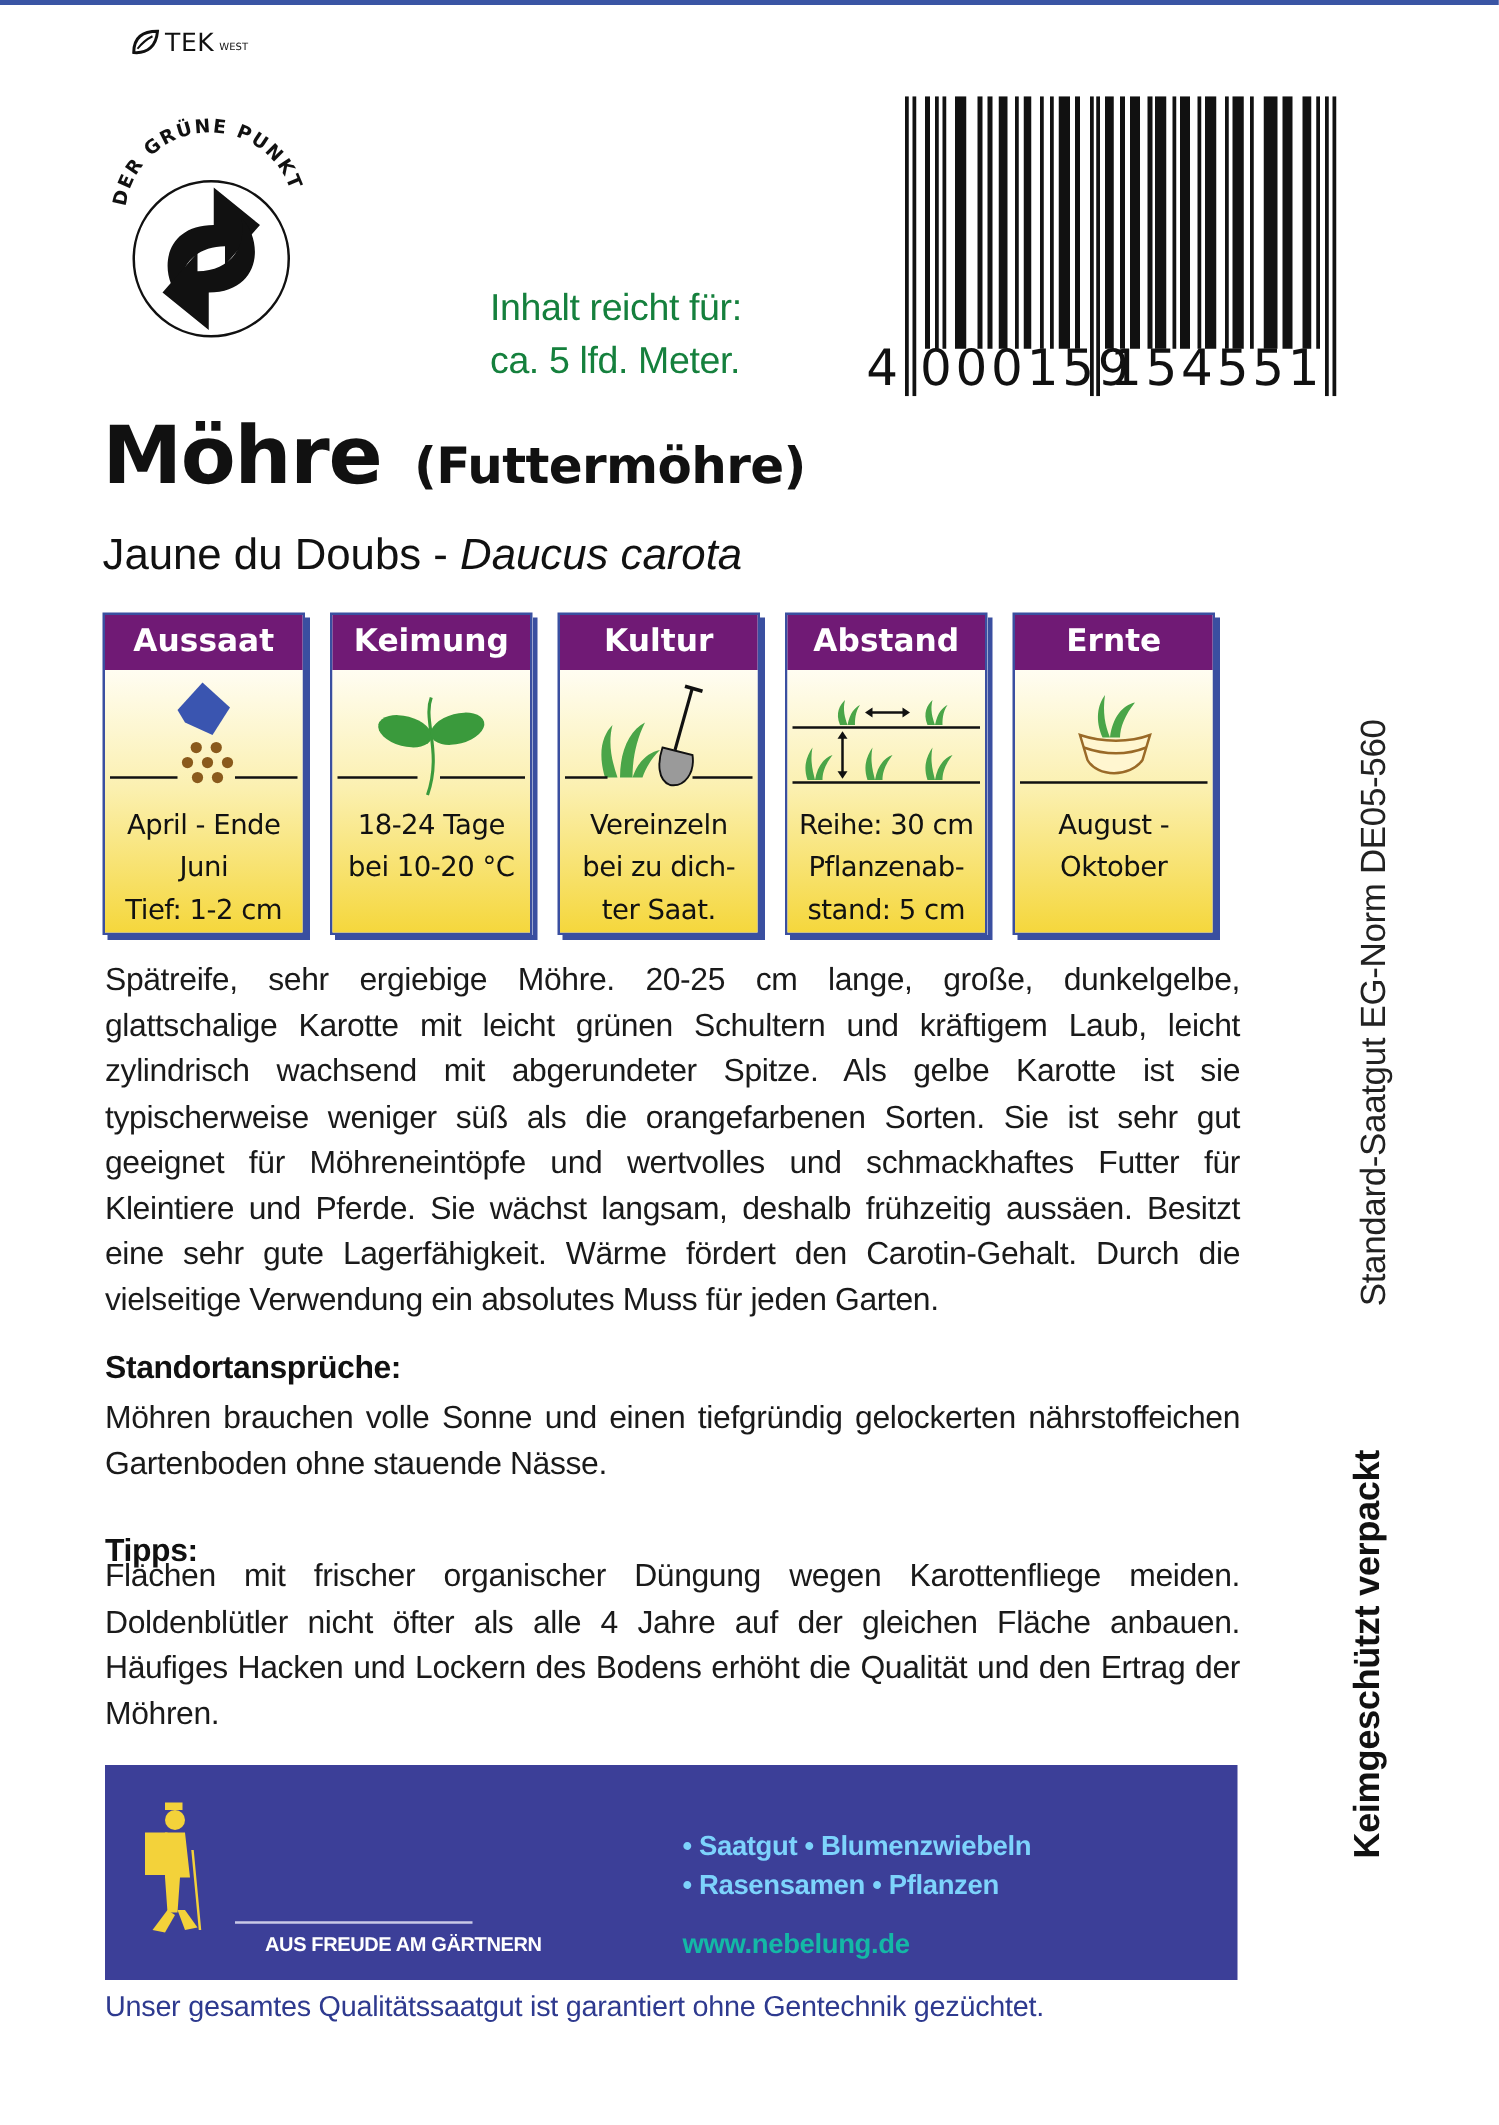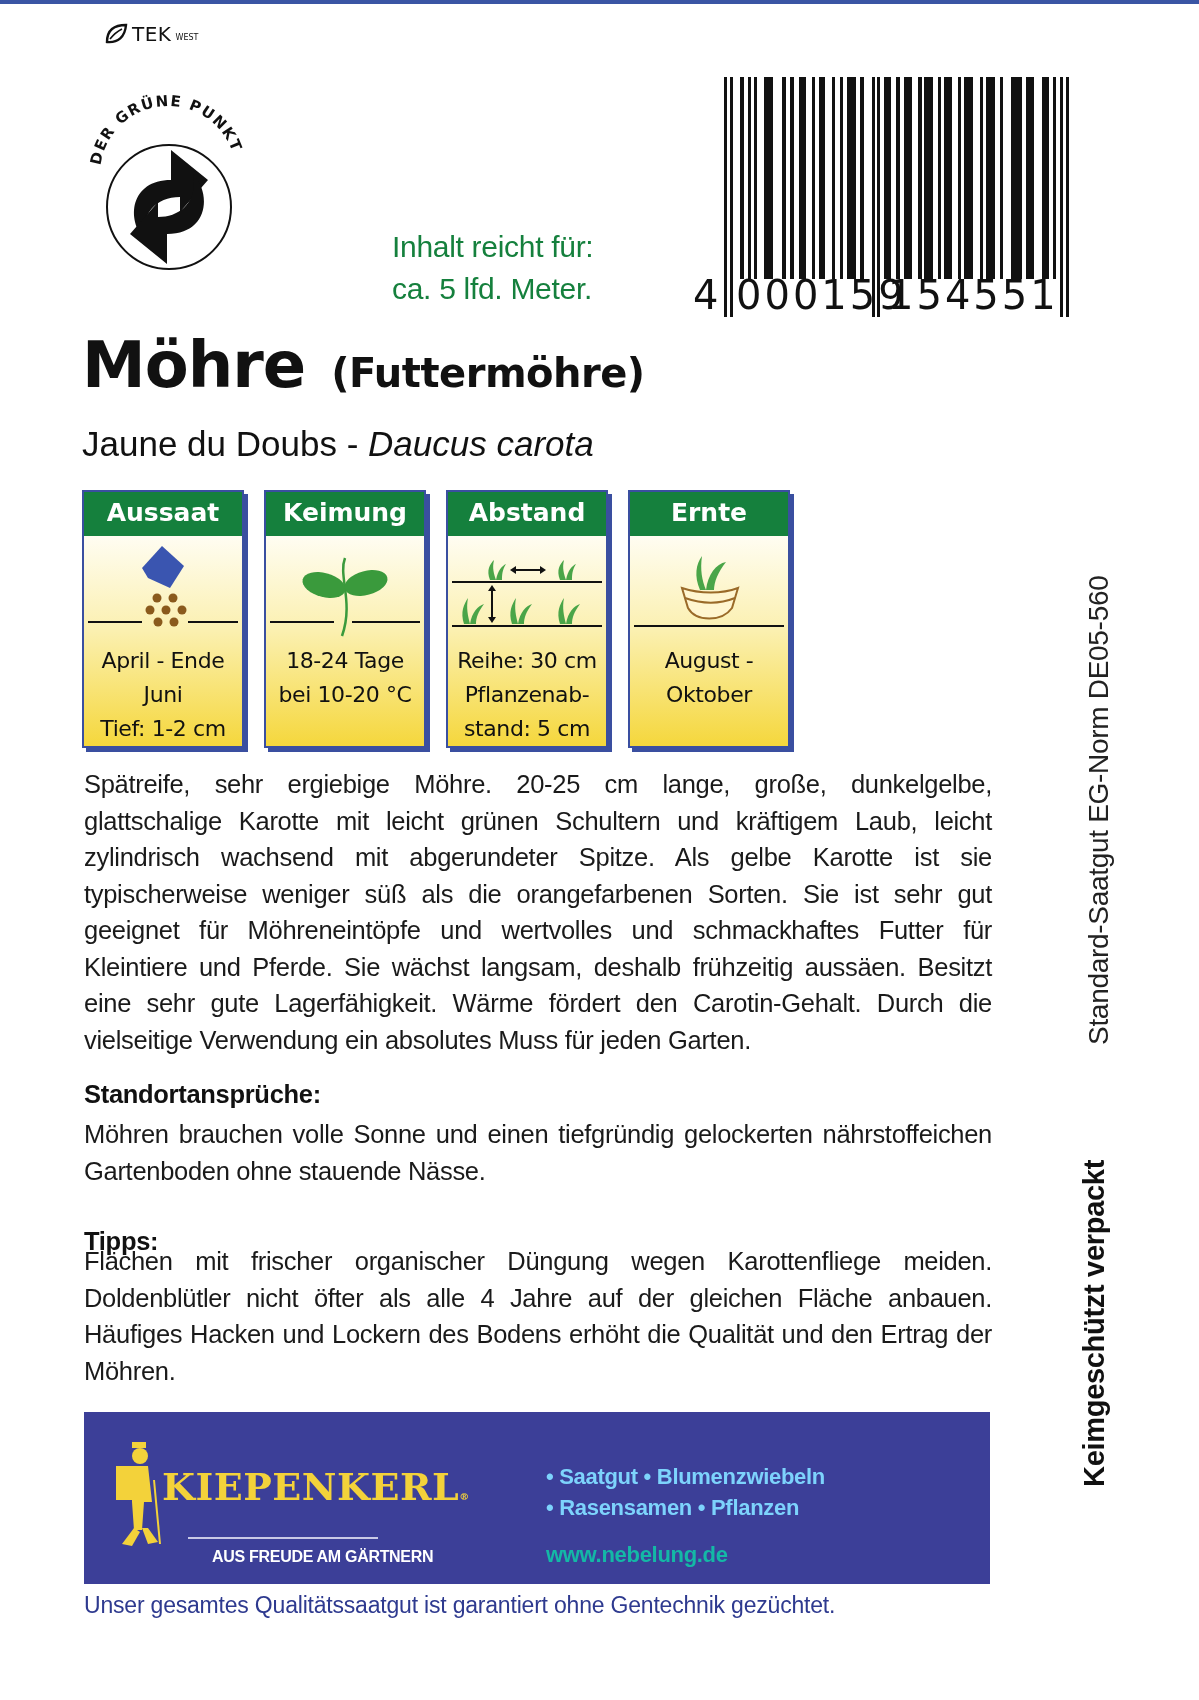--- a/index.html
+++ b/index.html
@@ -22,21 +22,21 @@
   .barcode-num { position:absolute; top:272px; font-family:"DejaVu Sans", sans-serif; font-size:40px; letter-spacing:3px; color:#111; }
 
   .title { position:absolute; left:82px; top:328px; display:flex; align-items:baseline; gap:26px; }
   .title-main { font-family:"DejaVu Sans", sans-serif; font-weight:bold; font-size:64px; letter-spacing:-1px; }
   .title-sub { font-family:"DejaVu Sans", sans-serif; font-weight:bold; font-size:40px; letter-spacing:-0.5px; }
   .subtitle { position:absolute; left:82px; top:424px; font-size:35px; }
   .subtitle i { font-style:italic; }
 
   .cards { position:absolute; left:82px; top:490px; display:flex; gap:20px; }
   .card { width:162px; height:258px; position:relative; box-shadow:4px 4px 0 #3a4fa0; border:2px solid #3a4fa0; box-sizing:border-box; }
-  .card-head { height:44px; background:#15803d; color:#fff; text-align:center; font-family:"DejaVu Sans", sans-serif; font-weight:bold; font-size:25px; line-height:42px; }
+  .card-head { height:44px; background:#701a75; color:#fff; text-align:center; font-family:"DejaVu Sans", sans-serif; font-weight:bold; font-size:25px; line-height:42px; }
   .card-body { position:absolute; left:0; right:0; top:44px; bottom:0; background:linear-gradient(#fffdf2 0%, #fbf0b0 45%, #f5d73c 100%); }
   .card-icon { position:absolute; left:0; right:0; top:4px; height:100px; }
   .card-icon svg { width:100%; height:100%; }
   .card-text { position:absolute; left:2px; right:2px; top:108px; text-align:center; font-family:"DejaVu Sans", sans-serif; font-size:22px; line-height:34px; color:#111; white-space:pre-line; letter-spacing:-0.4px; }
 
   .body-text { position:absolute; left:84px; width:908px; font-size:25.5px; line-height:36.5px; color:#1a1a1a; text-align:justify; letter-spacing:-0.3px; }
   .desc { top:766px; }
   .sec-head { position:absolute; left:84px; font-weight:bold; font-size:25.5px; letter-spacing:-0.3px; }
   .standort-h { top:1080px; }
   .standort { top:1116px; }
@@ -180,20 +180,42 @@
           <ellipse cx="100" cy="43" rx="22" ry="12" fill="#3a9a3c" transform="rotate(-15 100 43)"></ellipse>
           <line x1="4" y1="82" x2="68" y2="82" stroke="#111" stroke-width="2"></line>
           <line x1="86" y1="82" x2="154" y2="82" stroke="#111" stroke-width="2"></line>
         </svg>
       </div>
       <div class="card-text">18-24 Tage
 bei 10-20 °C</div>
     </div>
   </div>
 
+  <div class="card">
+    <div class="card-head">Kultur</div>
+    <div class="card-body">
+      <div class="card-icon">
+        <svg viewBox="0 0 158 100">
+          <g fill="#4aa548">
+            <path d="M36 82 C30 62 34 48 42 40 C38 56 42 70 46 82 Z"></path>
+            <path d="M48 82 C48 60 56 44 68 38 C60 54 58 70 58 82 Z"></path>
+            <path d="M58 82 C62 70 70 62 80 60 C72 68 68 76 66 82 Z"></path>
+          </g>
+          <line x1="106" y1="10" x2="92" y2="60" stroke="#111" stroke-width="2.5"></line>
+          <line x1="100" y1="9" x2="114" y2="13" stroke="#111" stroke-width="3"></line>
+          <path d="M82 58 L106 64 C108 78 100 90 88 88 C78 84 78 70 82 58 Z" fill="#9a9a9a" stroke="#111" stroke-width="1.5"></path>
+          <line x1="4" y1="82" x2="38" y2="82" stroke="#111" stroke-width="2"></line>
+          <line x1="106" y1="82" x2="154" y2="82" stroke="#111" stroke-width="2"></line>
+        </svg>
+      </div>
+      <div class="card-text">Vereinzeln
+bei zu dich-
+ter Saat.</div>
+    </div>
+  </div>
 
   <div class="card">
     <div class="card-head">Abstand</div>
     <div class="card-body">
       <div class="card-icon">
         <svg viewBox="0 0 158 100">
           <g fill="#4aa548">
             <path d="M42 40 C38 30 42 24 46 20 C44 28 46 34 48 40 Z"></path>
               <path d="M48 40 C50 30 54 26 58 24 C54 30 54 36 54 40 Z"></path>
             <path d="M112 40 C108 30 112 24 116 20 C114 28 116 34 118 40 Z"></path>
@@ -254,21 +276,20 @@
     <g fill="#f3d23a">
       <rect x="18" y="2" width="14" height="6"></rect>
       <circle cx="26" cy="16" r="8"></circle>
       <rect x="2" y="26" width="18" height="34"></rect>
       <path d="M18 26 L34 26 L38 62 L30 62 L28 90 L20 90 L18 62 Z"></path>
       <path d="M20 88 L8 104 L18 106 L26 92 Z"></path>
       <path d="M28 88 L34 104 L44 102 L34 88 Z"></path>
       <line x1="40" y1="40" x2="46" y2="104" stroke="#f3d23a" stroke-width="2"></line>
     </g>
   </svg>
-  <div class="kiepen-name"><span>KIEPENKERL</span><span class="kiepen-reg">®</span></div>
   <div class="kiepen-line"></div>
   <div class="kiepen-slogan">AUS FREUDE AM GÄRTNERN</div>
   <div class="brand-list">
     <div>• Saatgut • Blumenzwiebeln</div>
     <div>• Rasensamen • Pflanzen</div>
   </div>
   <div class="brand-url">www.nebelung.de</div>
 </div>
 
 <div class="gentech">Unser gesamtes Qualitätssaatgut ist garantiert ohne Gentechnik gezüchtet.</div>

